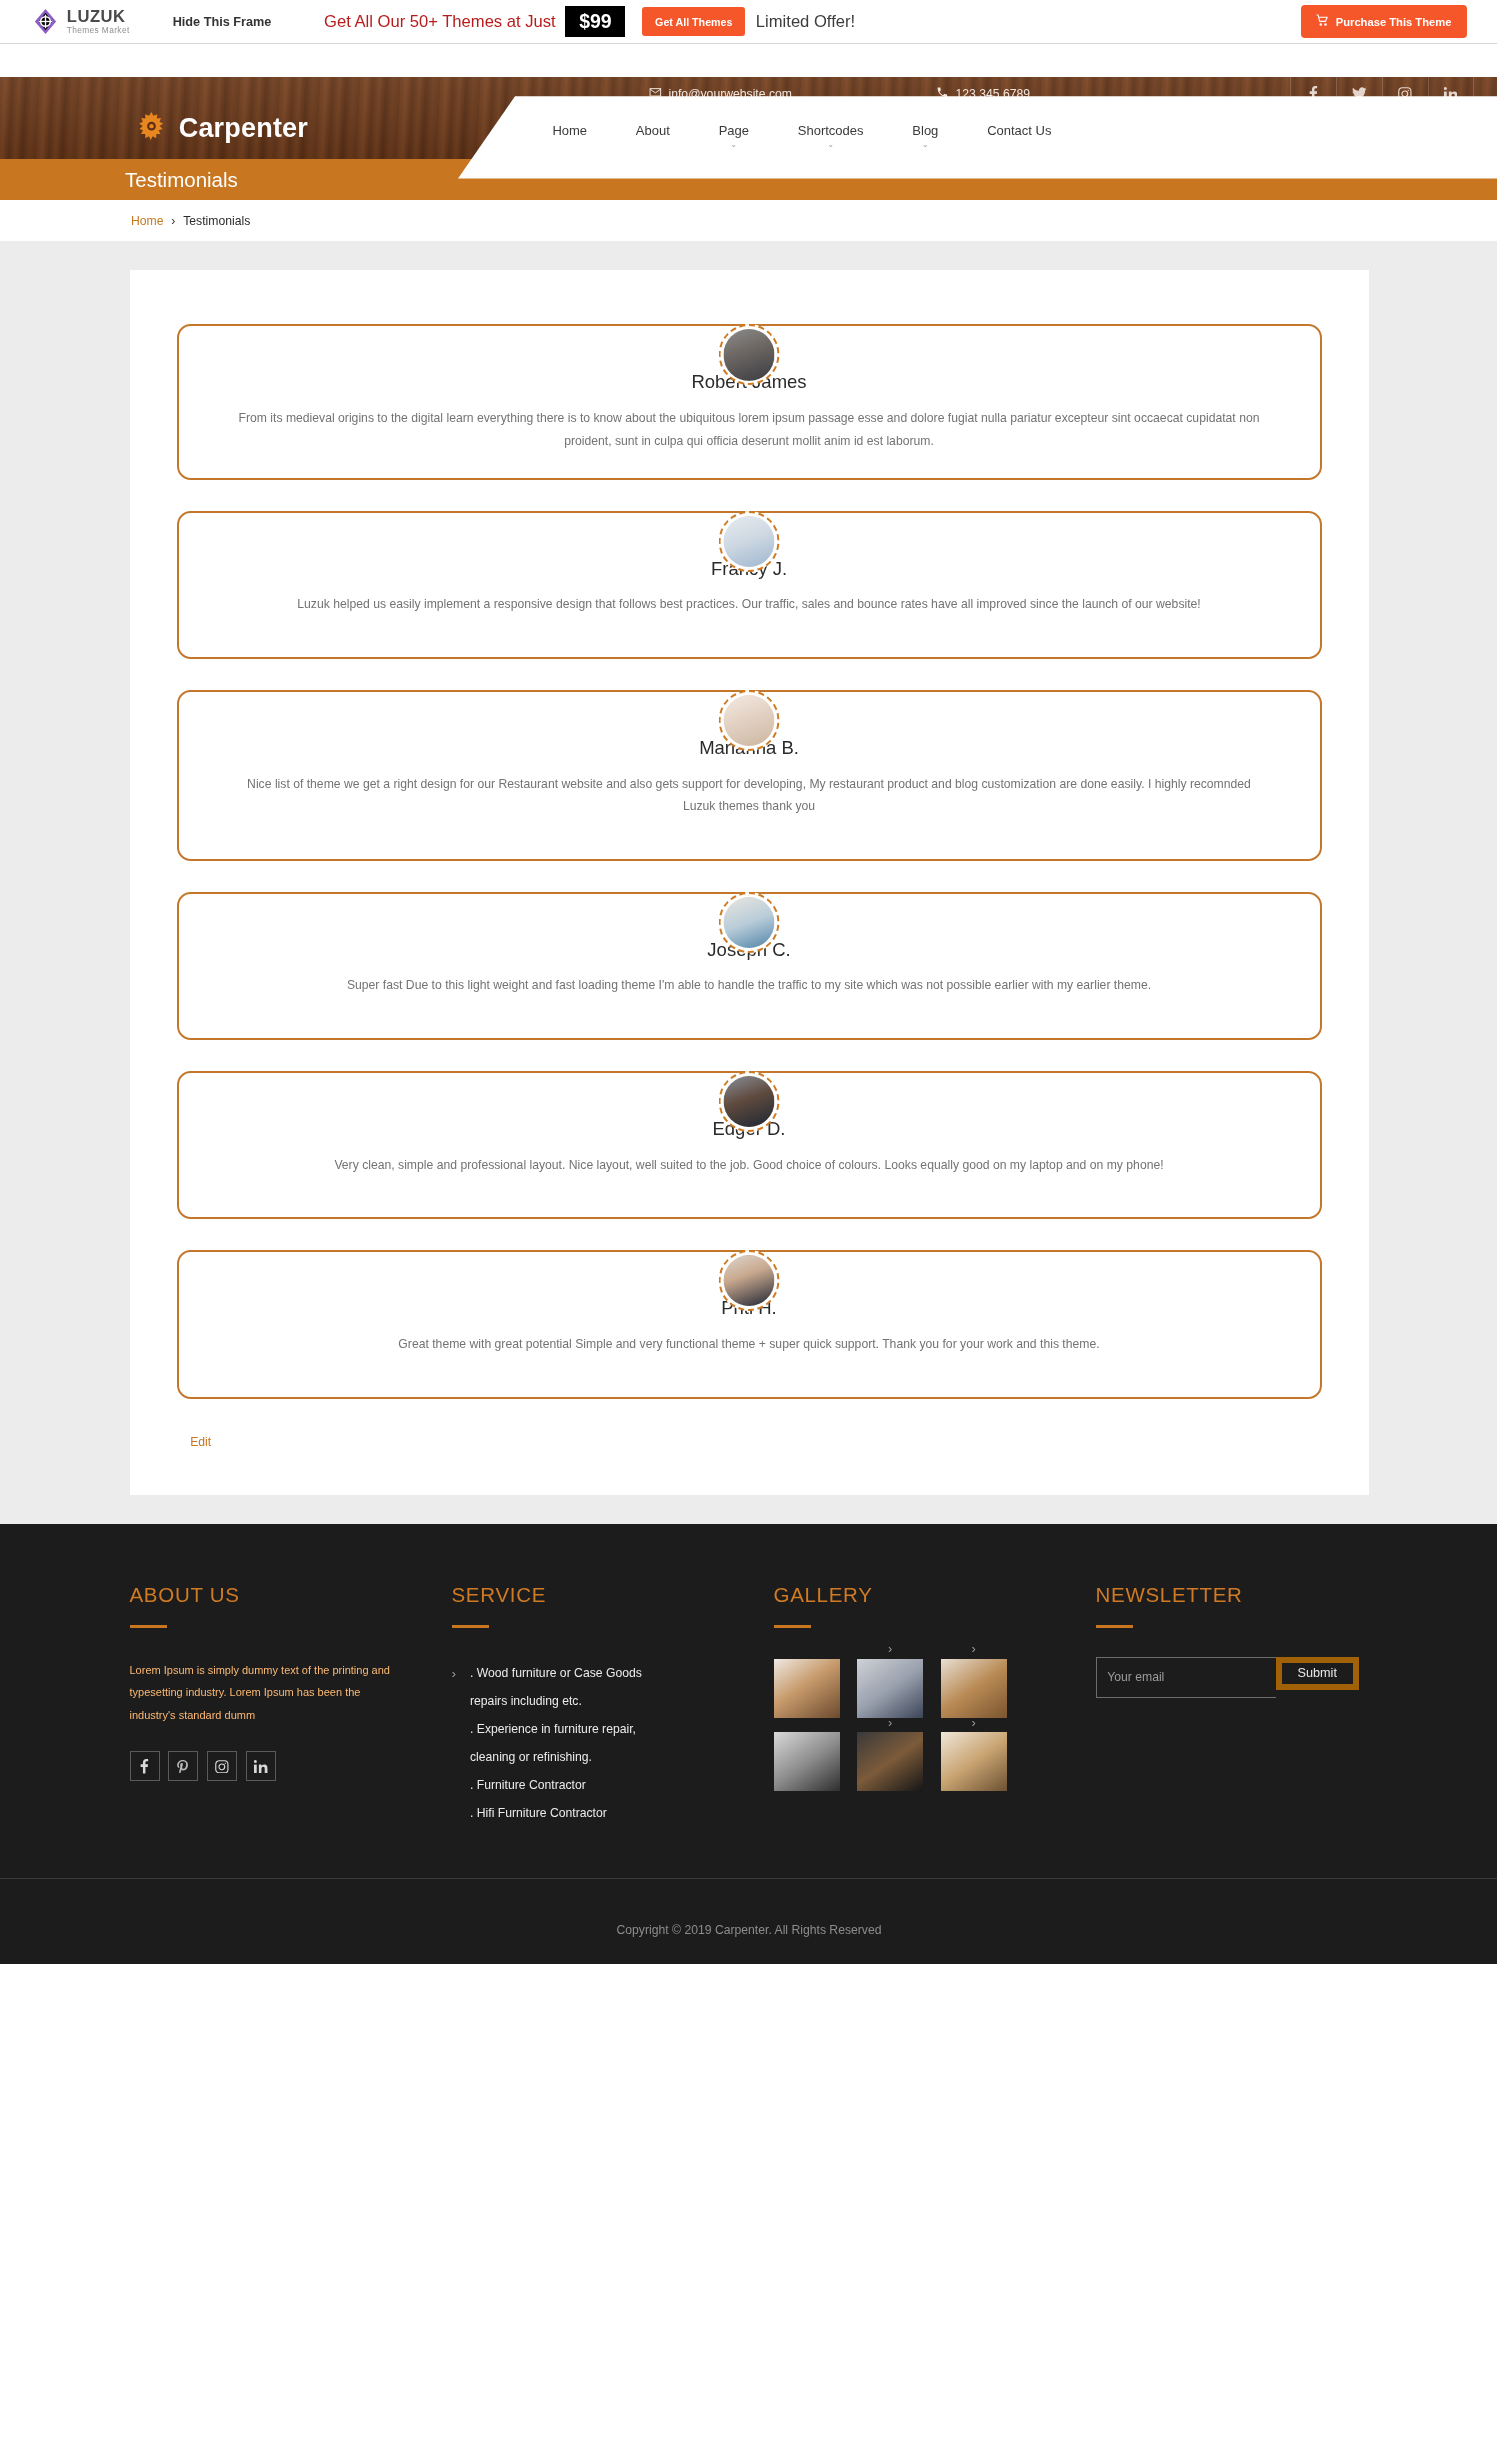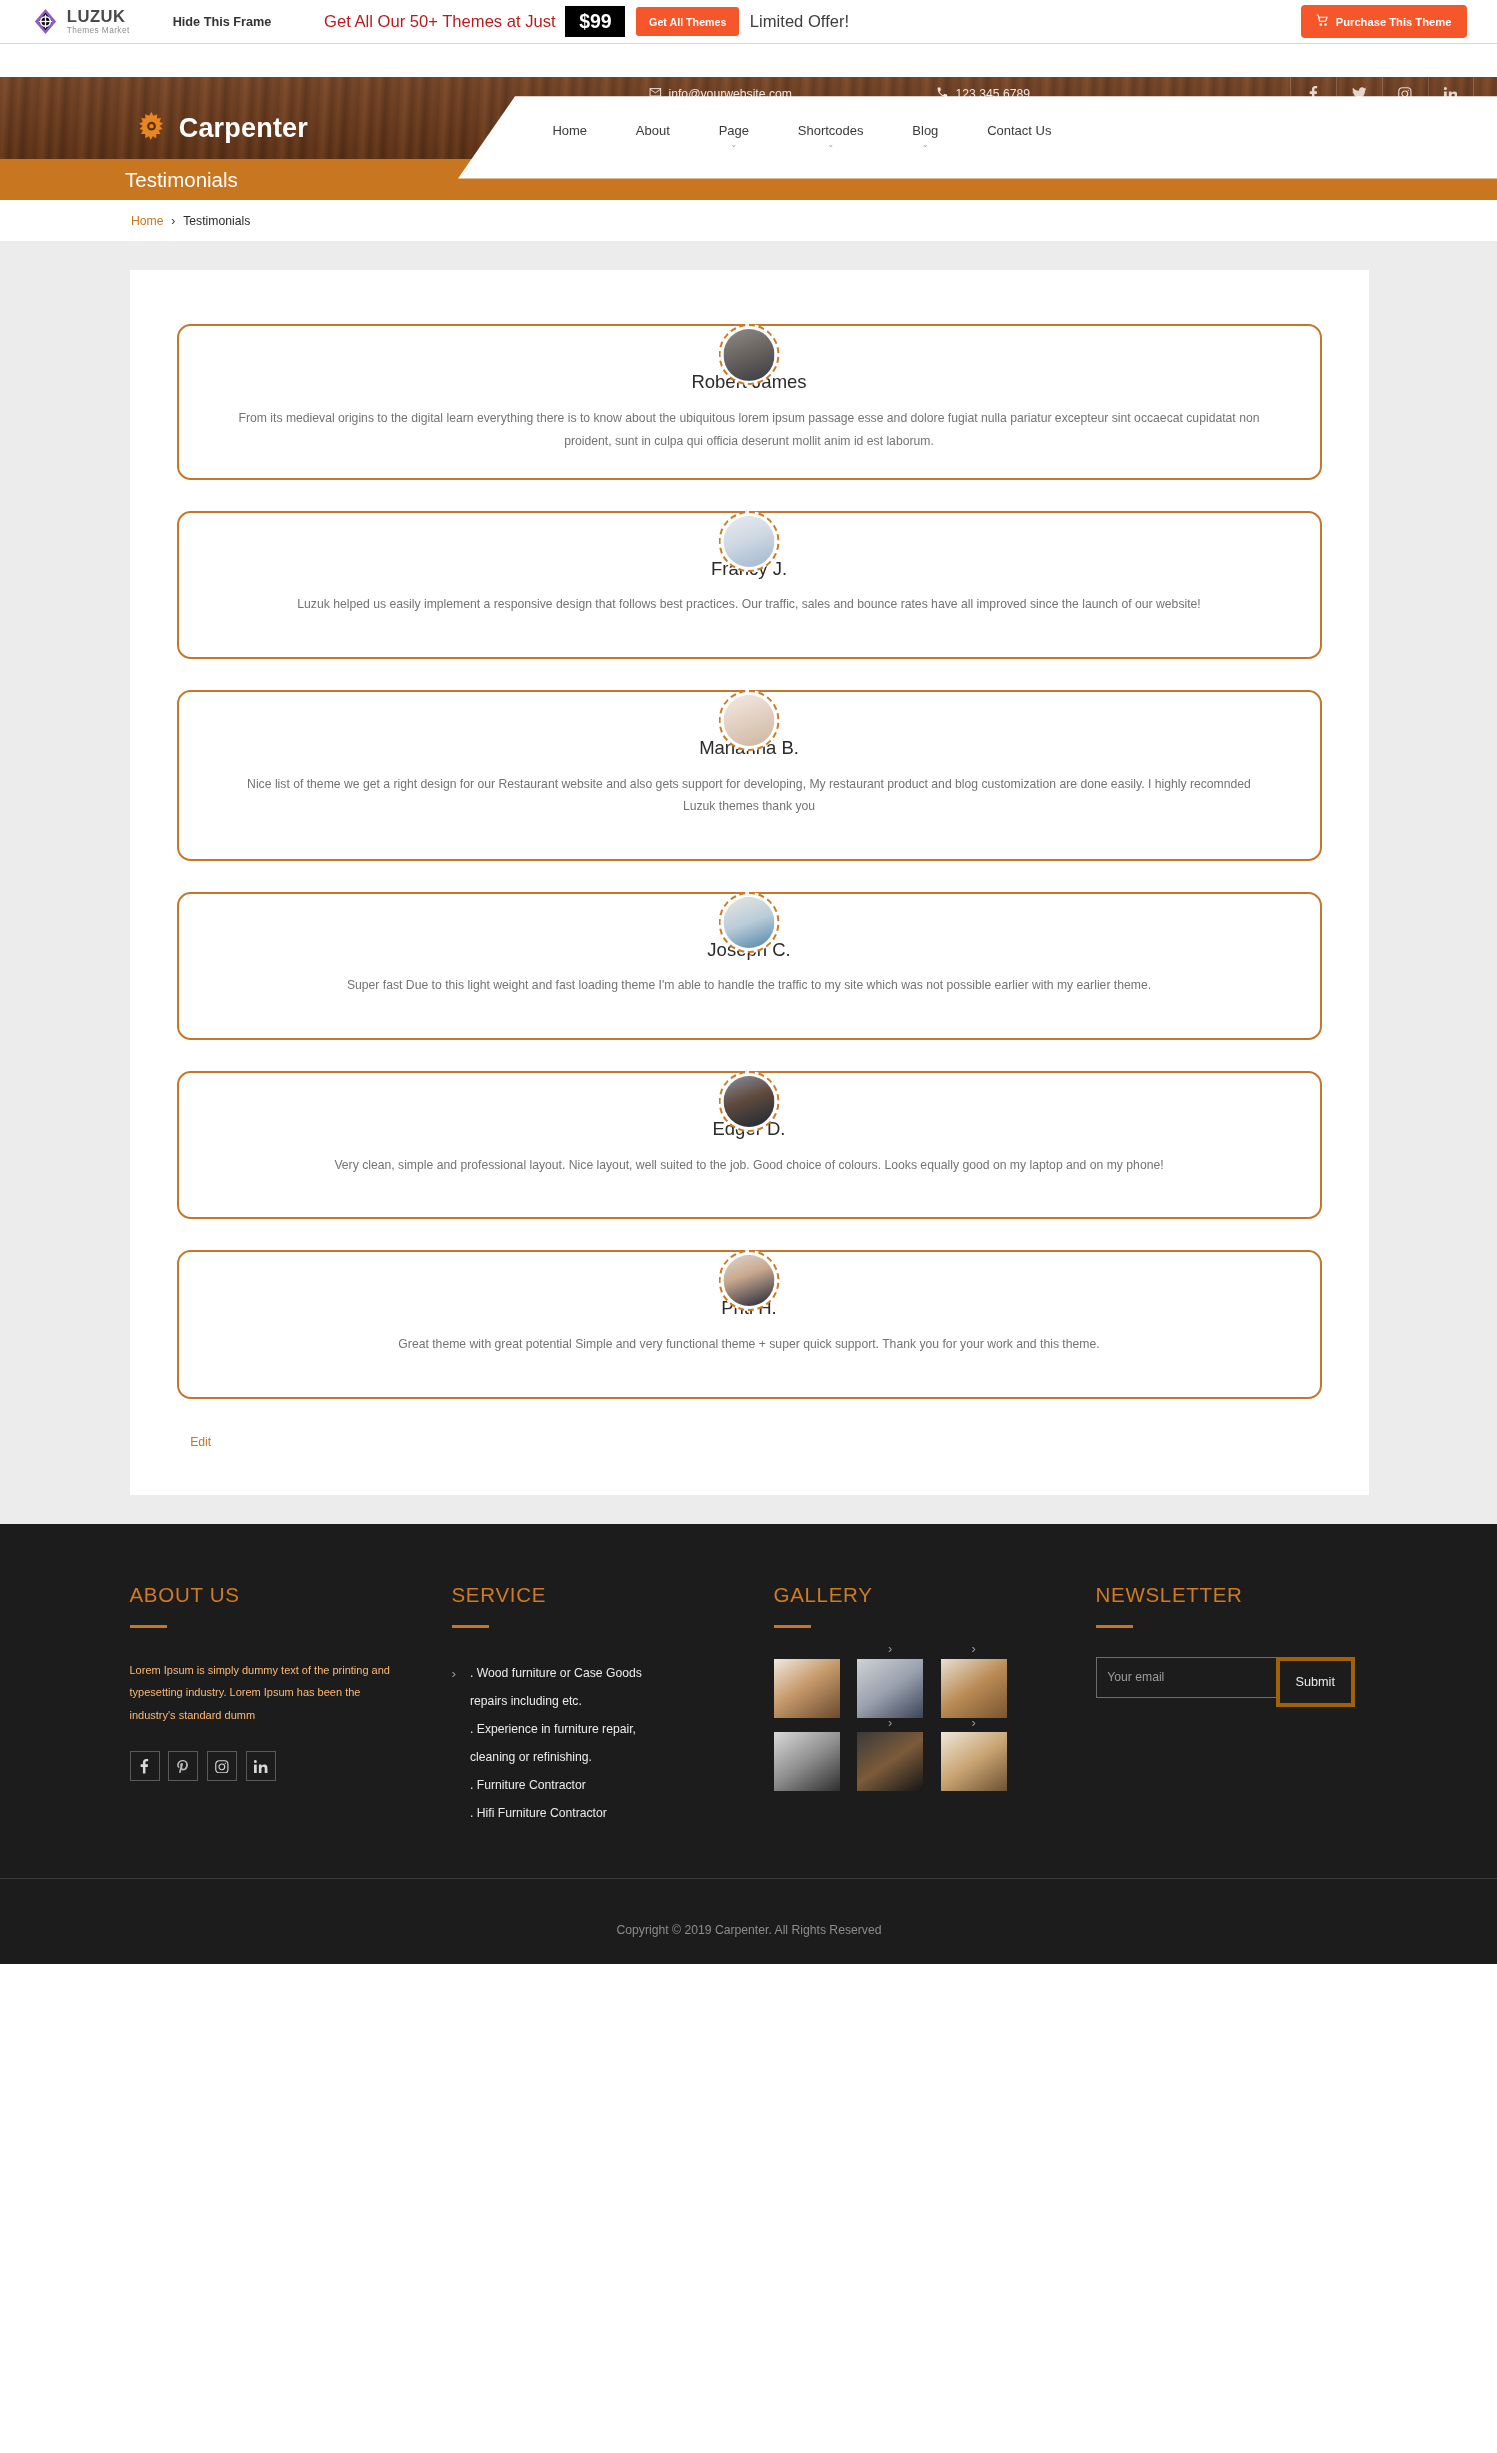--- a/index.html
+++ b/index.html
@@ -50,21 +50,21 @@
     margin-right: 9.8px;
   }
   .promo-price {
     background: #000; color: #fff; font-size: 19.5px; font-weight: bold;
     padding: 4.9px 13.7px; line-height: 1.1;
   }
   .promo-btn {
     background: #f5562a; color: #fff; border: none;
     font-size: 10.7px; font-weight: bold;
     padding: 8.8px 12.7px; border-radius: 2.9px;
-    margin-left: 11px; cursor: pointer;
+    margin-left: 17px; cursor: pointer;
     font-family: "Liberation Sans", sans-serif;
   }
   .promo-limited {
     font-size: 16.6px; color: #3d3d3d; font-weight: 500; margin-left: 10.7px;
   }
   .purchase-btn {
     position: absolute; right: 31px;
     background: #f5562a; color: #fff; border: none;
     font-size: 11.2px; font-weight: bold;
     padding: 8.8px 15.6px; border-radius: 3.9px;
@@ -271,22 +271,22 @@
     width: 181px; height: 41px;
     background: transparent;
     border: 1px solid #6d6d6d; border-right: none;
     color: #cfcfcf; font-size: 12.2px;
     padding: 0 10.7px;
     font-family: "Liberation Sans", sans-serif;
     outline: none;
   }
   .news-input::placeholder { color: #9c9c9c; }
   .news-submit {
-    height: 50px; padding: 0 15.6px;
-    background: transparent; border: 4px solid #a16207;
+    height: 33px; padding: 0 15.6px;
+    background: transparent; border: 6px solid #a16207;
     color: #eaeaea; font-size: 12.7px; cursor: pointer;
     font-family: "Liberation Sans", sans-serif;
   }
   .footer-bottom {
     margin-top: 51px;
     border-top: 1px solid #3a3a3a;
     height: 86px;
     display: flex; align-items: center; justify-content: center;
   }
   .copyright { color: #8d8d8d; font-size: 12.2px; margin-top: 16px; }

